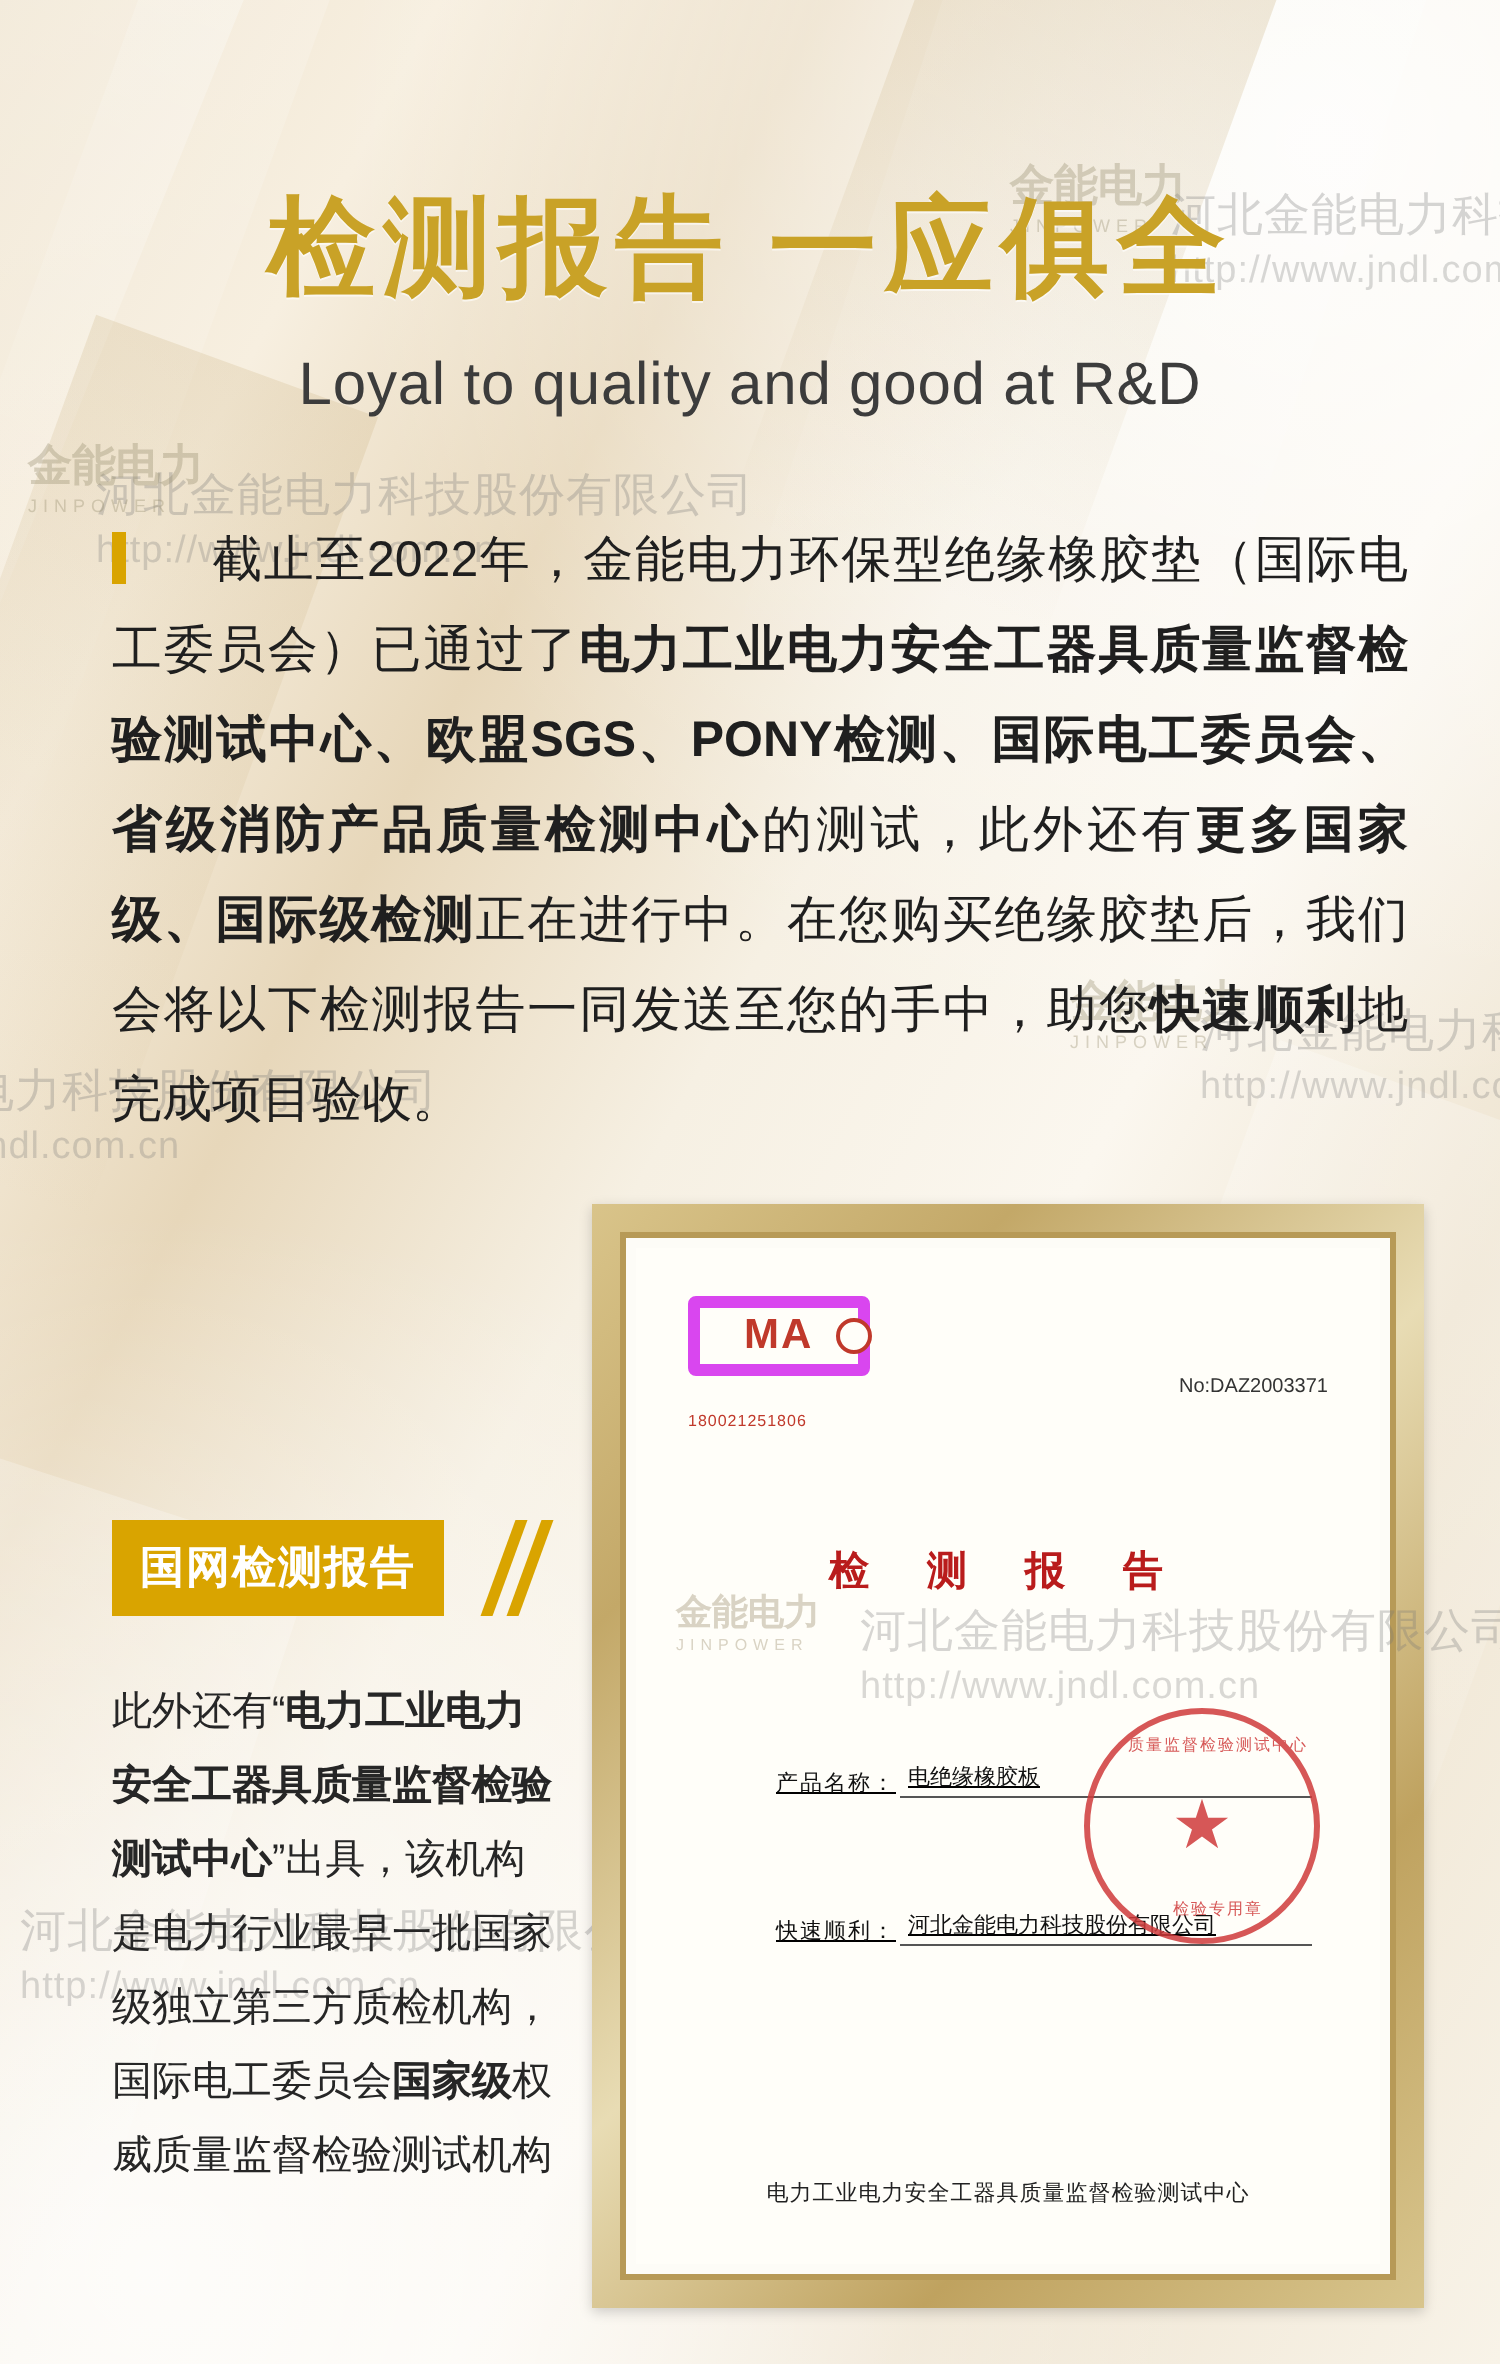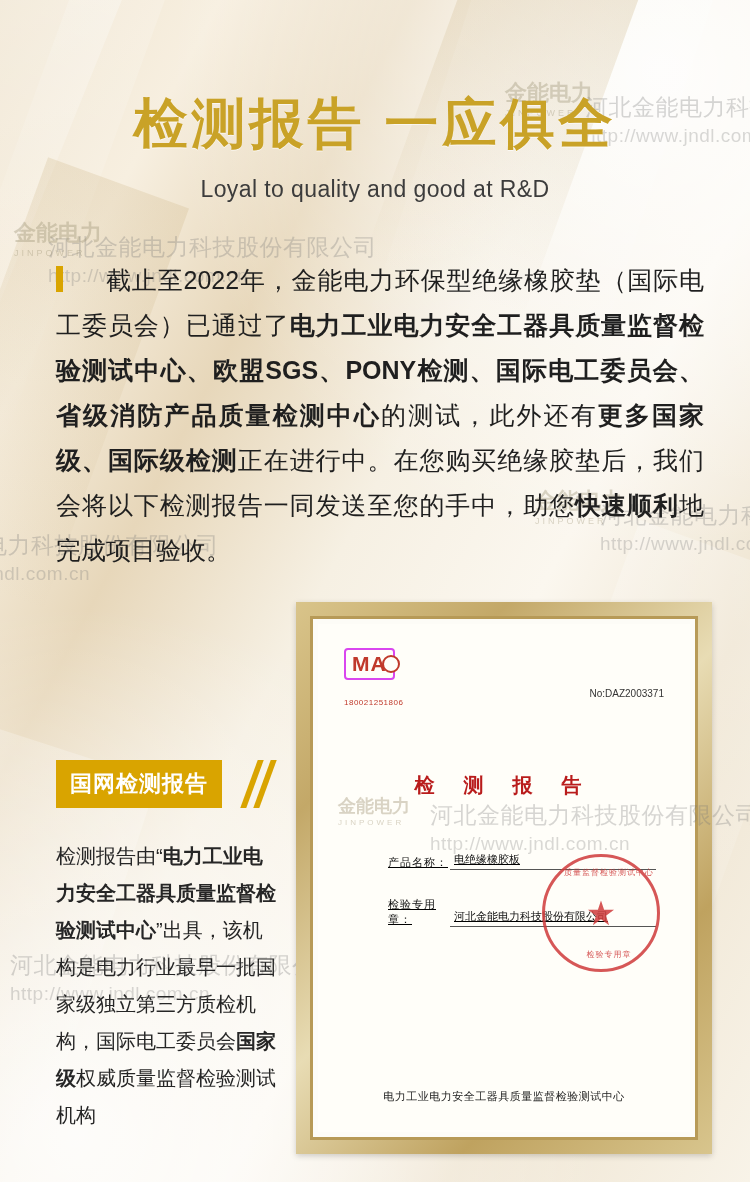--- a/index.html
+++ b/index.html
@@ -88,21 +88,21 @@
     font-weight: bold;
     color: #c9a227;
     letter-spacing: 4px;
     text-shadow: 0 1px 0 rgba(255,255,255,0.6);
   }
   .subtitle {
     position: absolute;
     left: 0; right: 0;
     top: 176px;
     text-align: center;
-    font-size: 23px;
+    font-size: 30px;
     color: #3c3c3c;
     letter-spacing: 0.4px;
   }
 
   
   .intro-wrap {
     position: absolute;
     left: 56px;
     top: 258px;
     width: 648px;
@@ -196,27 +196,27 @@
     background: #fffef9;
     overflow: hidden;
   }
   .ma-logo {
     position: absolute;
     left: 26px;
     top: 24px;
     width: 96px;
   }
   .ma-box {
-    border: 2px solid #d946ef;
+    border: 6px solid #d946ef;
     border-radius: 4px;
     color: #c0392b;
     font-size: 21px;
     font-weight: bold;
     letter-spacing: 1px;
-    padding: 2px 6px;
+    padding: 2px 22px;
     display: inline-block;
     position: relative;
   }
   .ma-box::after {
     content: "";
     position: absolute;
     right: -7px;
     top: 50%;
     width: 14px;
     height: 14px;
@@ -268,20 +268,21 @@
     flex: none;
     letter-spacing: 1px;
   }
   .cert-row .val {
     flex: 1;
     font-size: 11px;
     color: #111;
     border-bottom: 1px solid #555;
     padding-bottom: 2px;
     padding-left: 4px;
+    margin-top: 29px;
   }
   .cert-stamp {
     position: absolute;
     right: 30px;
     top: 230px;
     width: 112px;
     height: 112px;
     border: 3px solid #cf3b3b;
     border-radius: 50%;
     color: #cf3b3b;
@@ -384,21 +385,21 @@
   </div>
 
   <div class="section-label">
     <div class="box">国网检测报告</div>
     <div class="slash">
         <i class="a"></i>
         <i class="b"></i>
       </div>
   </div>
 
-  <div class="desc"><span>检测报告由“</span><b>电力工业电力安全工器具质量监督检验测试中心</b><span>”出具，该机构是电力行业最早一批国家级独立第三方质检机构，国际电工委员会</span><b>国家级</b><span>权威质量监督检验测试机构</span></div>
+  <div class="desc"><span>此外还有“</span><b>电力工业电力安全工器具质量监督检验测试中心</b><span>”出具，该机构是电力行业最早一批国家级独立第三方质检机构，国际电工委员会</span><b>国家级</b><span>权威质量监督检验测试机构</span></div>
 
   <div class="cert">
     <div class="cert-inner-border">
       <div class="cert-paper">
 
         <div class="cert-wm">
           <span>金能电力</span>
           <span class="sub">JINPOWER</span>
         </div>
 
@@ -410,21 +411,21 @@
         <div class="cert-no">No:DAZ2003371</div>
 
         <div class="cert-title">检 测 报 告</div>
 
         <div class="cert-fields">
           <div class="cert-row">
             <div class="lab">产品名称：</div>
             <div class="val">电绝缘橡胶板</div>
           </div>
           <div class="cert-row">
-            <div class="lab">检验专用章：</div>
+            <div class="lab">快速顺利：</div>
             <div class="val">河北金能电力科技股份有限公司</div>
           </div>
         </div>
 
         <div class="cert-stamp">
           <div class="arc-top">质量监督检验测试中心</div>
           <div class="star">★</div>
           <div class="arc-bottom">检验专用章</div>
         </div>
 

